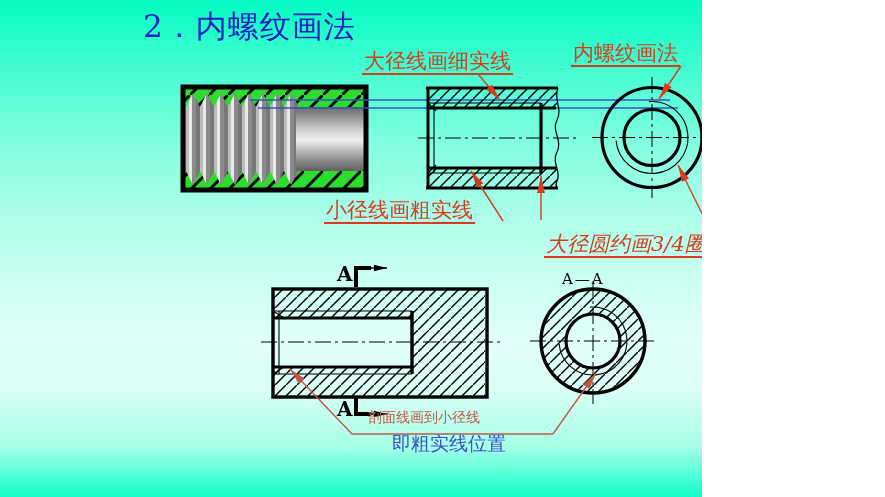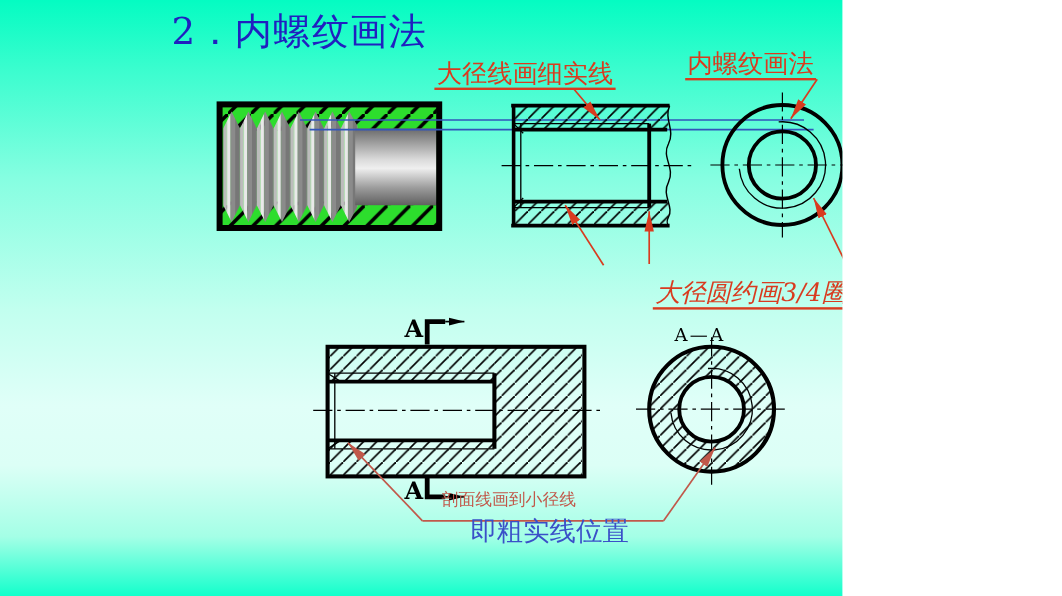--- a/index.html
+++ b/index.html
@@ -12,21 +12,21 @@
   .abs{position:absolute;}
   .slide-title{
     left:143px;top:6px;font-size:31px;letter-spacing:1px;
     color:#2020c0;font-weight:500;white-space:nowrap;
   }
   .red-label{
     font-size:21px;color:#d93b1f;white-space:nowrap;line-height:22px;
     border-bottom:2px solid #d93b1f;padding:0 2px 1px 2px;
   }
   .note-red{font-size:14px;color:#c1584a;white-space:nowrap;line-height:23px;}
-  .note-blue{font-size:22px;color:#3a50c8;white-space:nowrap;line-height:23px;}
+  .note-blue{font-size:19px;color:#3a50c8;white-space:nowrap;line-height:23px;}
   .cut-letter{font-size:20px;font-weight:bold;color:#000;line-height:20px;}
   .section-title{font-size:15px;font-weight:normal;color:#000;letter-spacing:2px;line-height:21px;}
   svg{position:absolute;left:0;top:0;}
 </style>
 </head>
 <body>
 
 <div class="slide">
 
   <svg width="885" height="497" viewBox="0 0 885 497">
@@ -157,20 +157,21 @@
       <line x1="553" y1="434" x2="596" y2="373" marker-end="url(#arrSal)"></line>
     </g>
   </svg>
 
   <div class="abs slide-title">2．内螺纹画法</div>
 
   <div class="abs red-label" style="left:318px;top:50px;margin-left:44px;">大径线画细实线</div>
 
   <div class="abs red-label" style="left:571px;top:42px;">内螺纹画法</div>
 
+  <div class="abs red-label" style="left:324px;top:199px;">小径线画粗实线</div>
 
 
   <div class="abs red-label" style="left:544px;top:233px;font-style:italic;">大径圆约画3/4圈</div>
 
   <div class="abs note-red" style="left:368px;top:406px;">剖面线画到小径线</div>
 
   <div class="abs note-blue" style="left:392px;top:432px;">即粗实线位置</div>
 
   <div class="abs cut-letter" style="left:337px;top:264px;">A</div>
 

